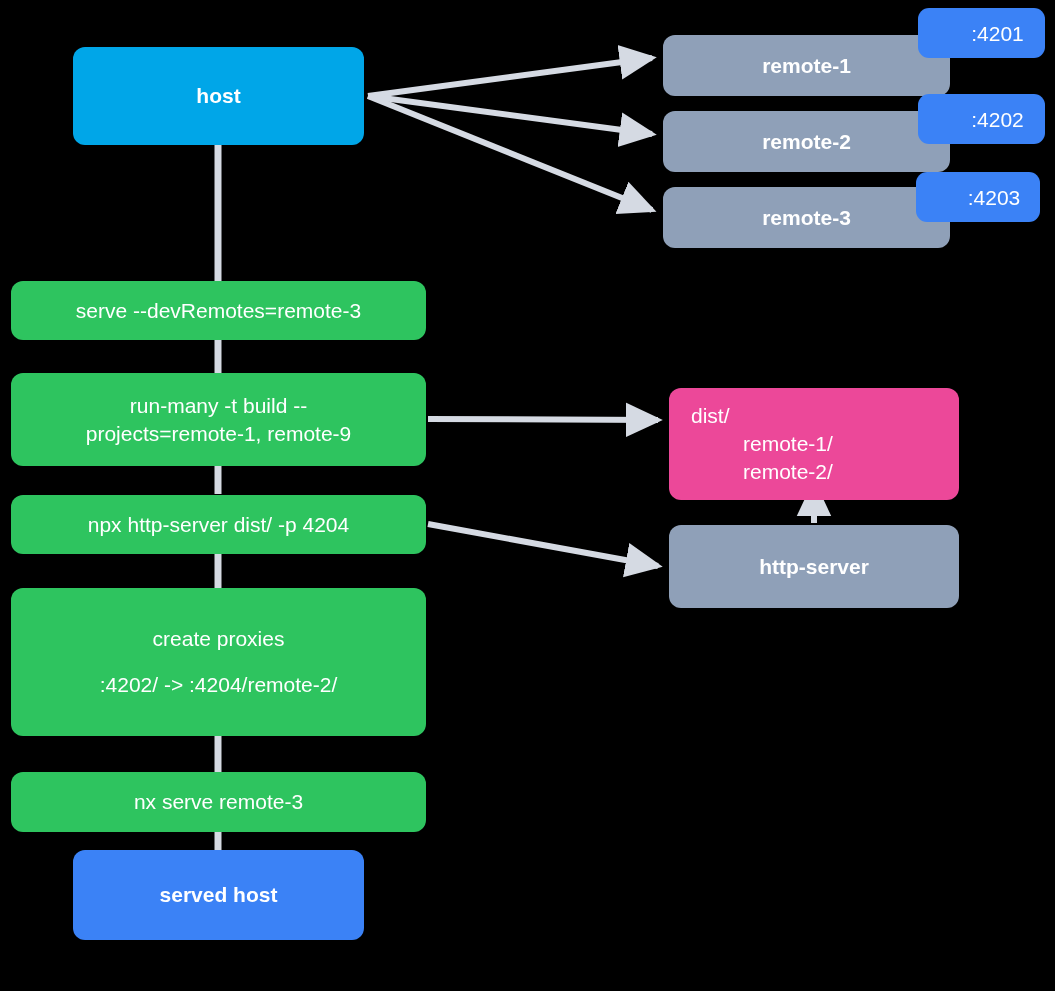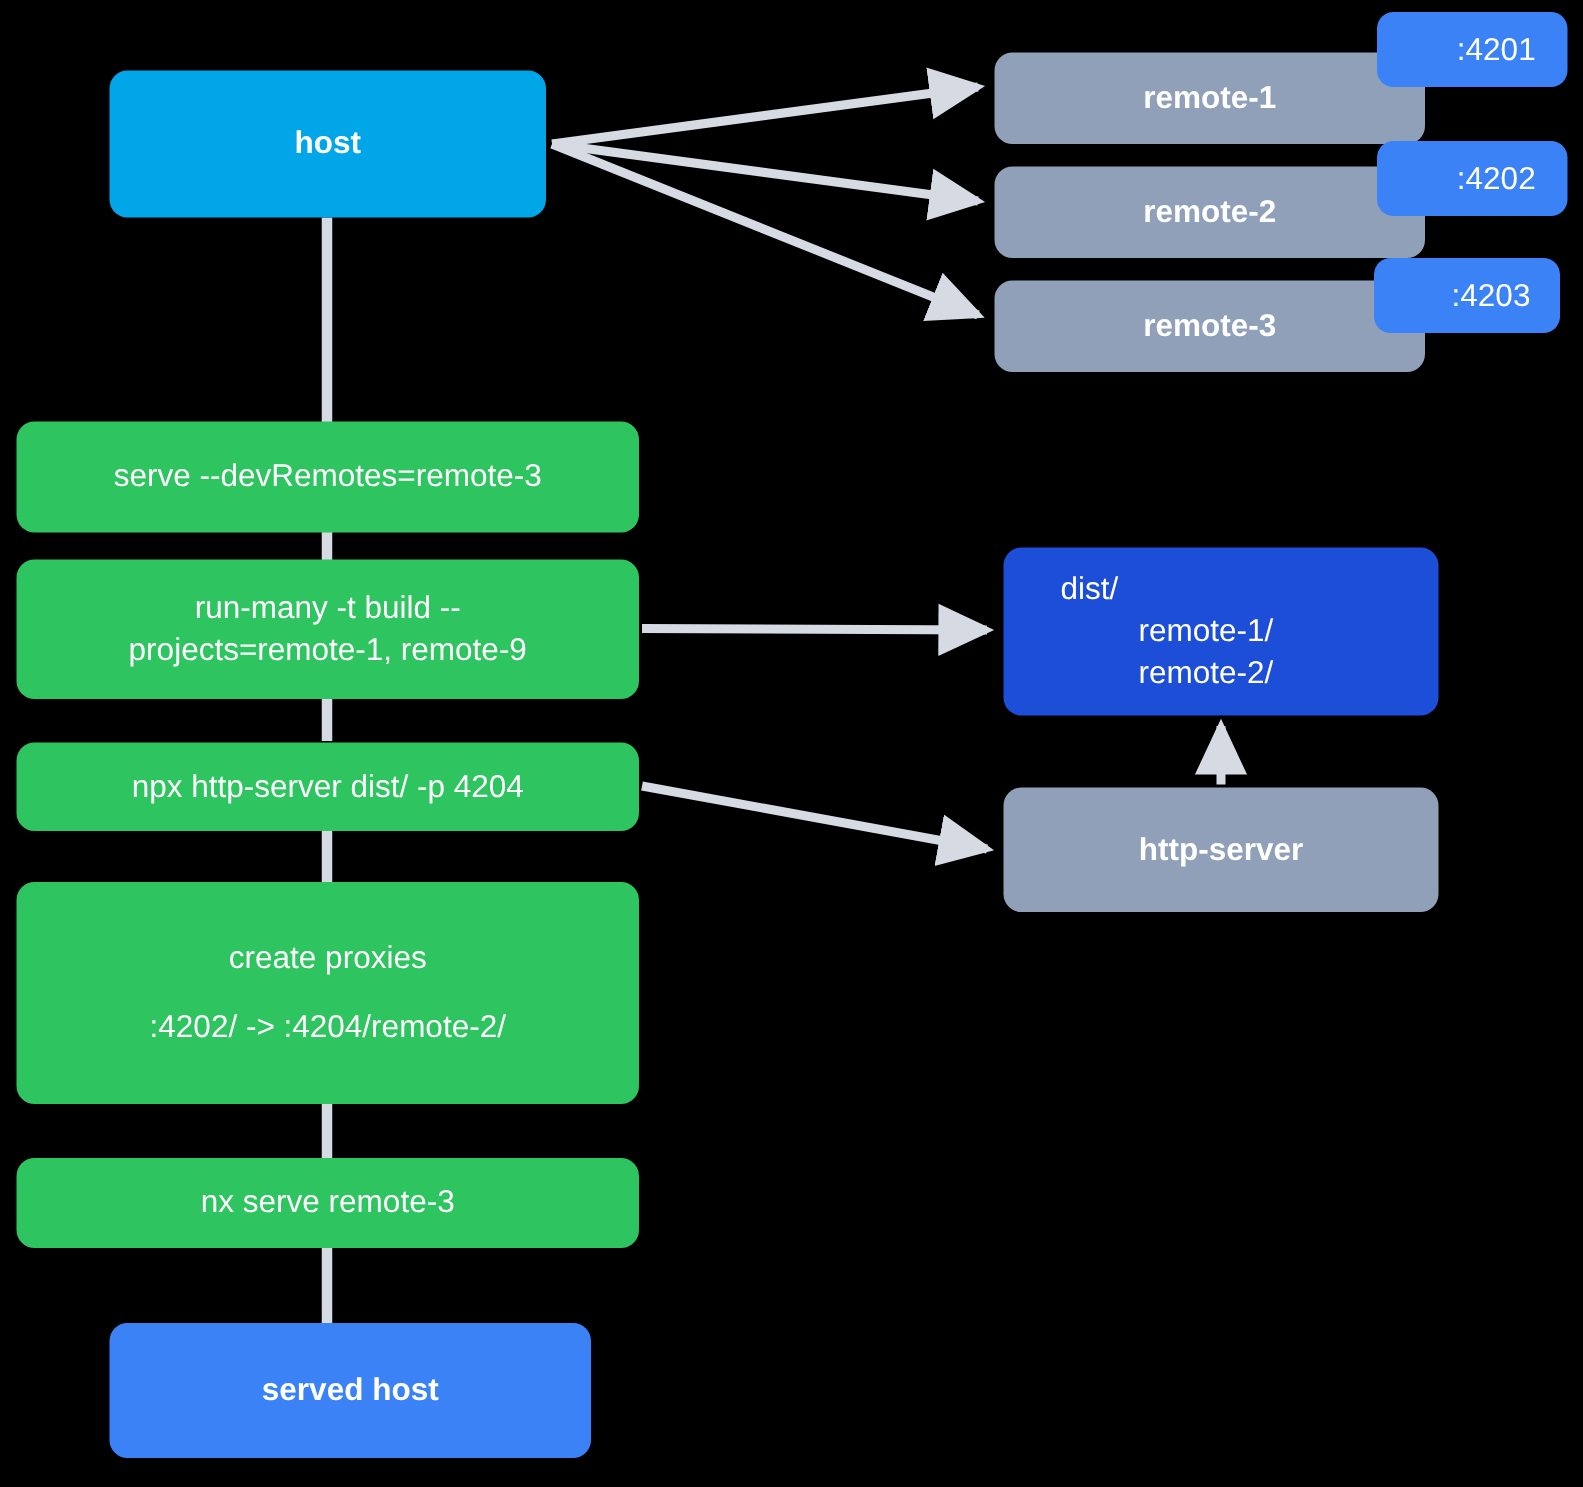--- a/index.html
+++ b/index.html
@@ -58,26 +58,27 @@
     background: #8fa0b8;
     font-size: 21px;
     font-weight: bold;
   }
   .node-cmd {
     background: #2ec45f;
     font-size: 21px;
     font-weight: normal;
   }
   .node-artifact {
-    background: #1d4ed8;
+    background: #ec4899;
     font-size: 21px;
     font-weight: normal;
     align-items: flex-start;
     text-align: left;
-    padding-left: 38px;
+    padding-left: 22px;
+    margin-top: 23px;
   }
   .node-service {
     background: #8fa0b8;
     font-size: 21px;
     font-weight: bold;
   }
   .badge {
     position: absolute;
     box-sizing: border-box;
     border-radius: 11px;
@@ -169,21 +170,21 @@
     <span>:4202</span>
   </div>
 
   <div class="node node-remote" style="left:663px; top:187px; width:287px; height:61px;">
     <span class="cmd-line">remote-3</span>
   </div>
   <div class="badge" style="left:916px; top:172px; width:124px; height:50px;">
     <span>:4203</span>
   </div>
 
-  <div class="node node-cmd" style="left:11px; top:281px; width:415px; height:74px;">
+  <div class="node node-cmd" style="left:11px; top:281px; width:415px; height:59px;">
     <span class="cmd-line">serve --devRemotes=remote-3</span>
   </div>
 
   <div class="node node-cmd" style="left:11px; top:373px; width:415px; height:93px;">
     <span class="cmd-line">run-many -t build --</span>
     <span class="cmd-line">projects=remote-1, remote-9</span>
   </div>
 
   <div class="node node-cmd" style="left:11px; top:495px; width:415px; height:59px;">
     <span class="cmd-line">npx http-server dist/ -p 4204</span>
@@ -192,21 +193,21 @@
   <div class="node node-cmd" style="left:11px; top:588px; width:415px; height:148px;text-align:center;">
     <span class="cmd-line">create proxies</span>
     <span class="cmd-spacer"></span>
     <span class="cmd-line">:4202/ -&gt; :4204/remote-2/</span>
   </div>
 
   <div class="node node-cmd" style="left:11px; top:772px; width:415px; height:60px;">
     <span class="cmd-line">nx serve remote-3</span>
   </div>
 
-  <div class="node node-served-host" style="left:73px; top:882px; width:321px; height:90px;">
+  <div class="node node-served-host" style="left:73px; top:850px; width:291px; height:90px;">
     <span class="cmd-line">served host</span>
   </div>
 
   <div class="node node-artifact" style="left:669px; top:365px; width:290px; height:112px;">
     <span class="artifact-line">dist/</span>
     <span class="artifact-indent">remote-1/</span>
     <span class="artifact-indent">remote-2/</span>
   </div>
 
   <div class="node node-service" style="left:669px; top:525px; width:290px; height:83px;justify-content:center;">

